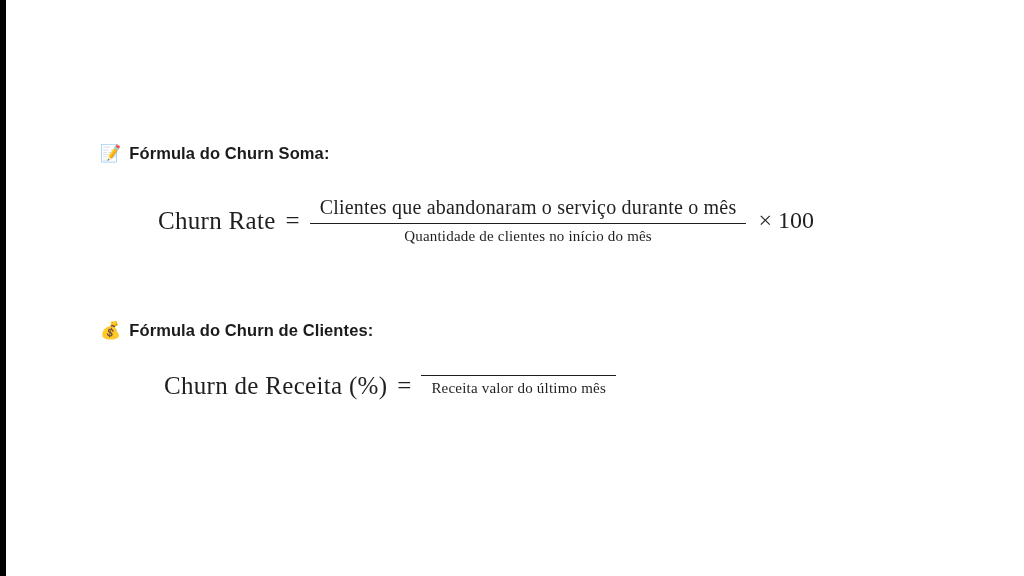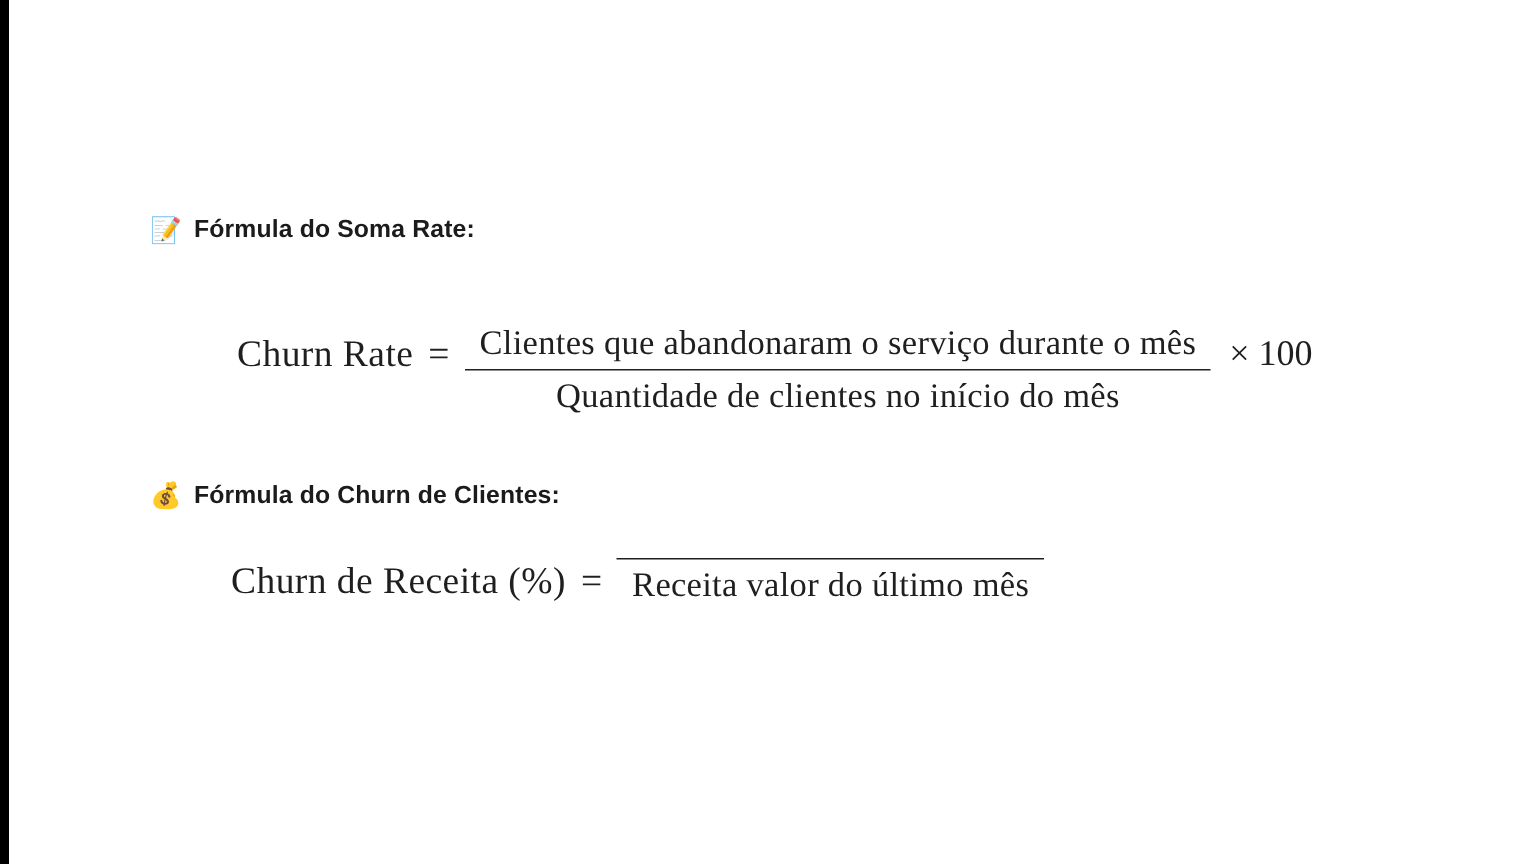--- a/index.html
+++ b/index.html
@@ -67,52 +67,51 @@
     margin: 0 10px 0 10px;
   }
   .frac {
     display: inline-flex;
     flex-direction: column;
     align-items: center;
     justify-content: center;
     text-align: center;
   }
   .frac .num {
-    font-size: 23px;
+    font-size: 20px;
     padding: 0 10px 4px 10px;
     letter-spacing: 0.2px;
-    margin-top: 20px;
   }
   .frac .bar {
     width: 100%;
     height: 1.3px;
     background: #1f1f1f;
   }
   .frac .den {
-    font-size: 23px;
+    font-size: 15px;
     padding: 4px 10px 0 10px;
     letter-spacing: 0.2px;
   }
   .math .tail {
     font-size: 24px;
     margin-left: 12px;
   }
   #formula-churn-rate { left: 158px; top: 196px; }
-  #formula-churn-receita { left: 154px; top: 372px; }
+  #formula-churn-receita { left: 164px; top: 372px; }
 </style>
 </head>
 <body>
 
 <div class="page">
 
   <div class="left-edge"></div>
 
   <div class="heading" id="heading-churn-rate">
     <span class="emoji">📝</span>
-    <span>Fórmula do Soma Rate:</span>
+    <span>Fórmula do Churn Soma:</span>
   </div>
 
   <div class="math" id="formula-churn-rate">
     <span class="lhs">Churn Rate</span>
     <span class="eq">=</span>
     <span class="frac">
       <span class="num">Clientes que abandonaram o serviço durante o mês</span>
       <span class="bar"></span>
       <span class="den">Quantidade de clientes no início do mês</span>
     </span>

